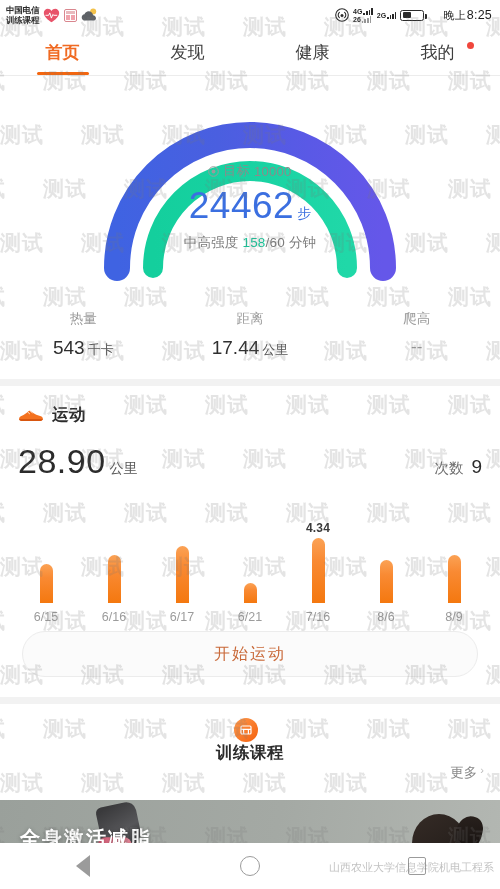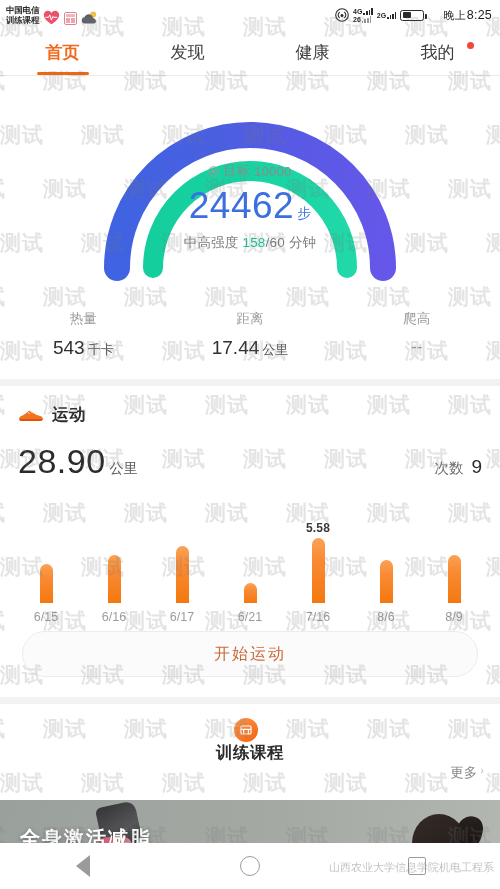--- a/index.html
+++ b/index.html
@@ -33,21 +33,21 @@
   .wm-row.odd { margin-left:-38px; }
 
   
   #statusbar {
     height:30px; width:100%;
     display:flex; align-items:center; justify-content:space-between;
     padding:0 8px 0 6px;
     background:#fff;
     position:relative; z-index:10;
   }
-  .sb-left { display:flex; align-items:flex-end; gap:4px; }
+  .sb-left { display:flex; align-items:center; gap:4px; }
   .carriers {
     display:flex; flex-direction:column;
     font-size:8.5px; line-height:10px; color:#2c2c2c;
     font-weight:600; letter-spacing:-0.2px;
   }
   .sb-icon { display:flex; align-items:center; }
   .sb-right { display:flex; align-items:center; gap:4px; }
   .sig-stack { display:flex; flex-direction:column; align-items:flex-start; line-height:7.5px; }
   .sig-line { display:flex; align-items:flex-end; gap:1px; }
   .sig-label { font-size:7px; font-weight:700; color:#262626; }
@@ -516,21 +516,21 @@
       <div class="bar-col">
         <div class="bar" style="height: 48px;"></div>
       </div>
       <div class="bar-col">
         <div class="bar" style="height: 57px;"></div>
       </div>
       <div class="bar-col">
         <div class="bar" style="height: 20px;"></div>
       </div>
       <div class="bar-col">
-        <div class="bar-val">5.58</div>
+        <div class="bar-val">4.34</div>
         <div class="bar" style="height: 65px;"></div>
       </div>
       <div class="bar-col">
         <div class="bar" style="height: 43px;"></div>
       </div>
       <div class="bar-col">
         <div class="bar" style="height: 48px;"></div>
       </div>
     </div>
   <div class="bar-labels" id="bar-labels">

